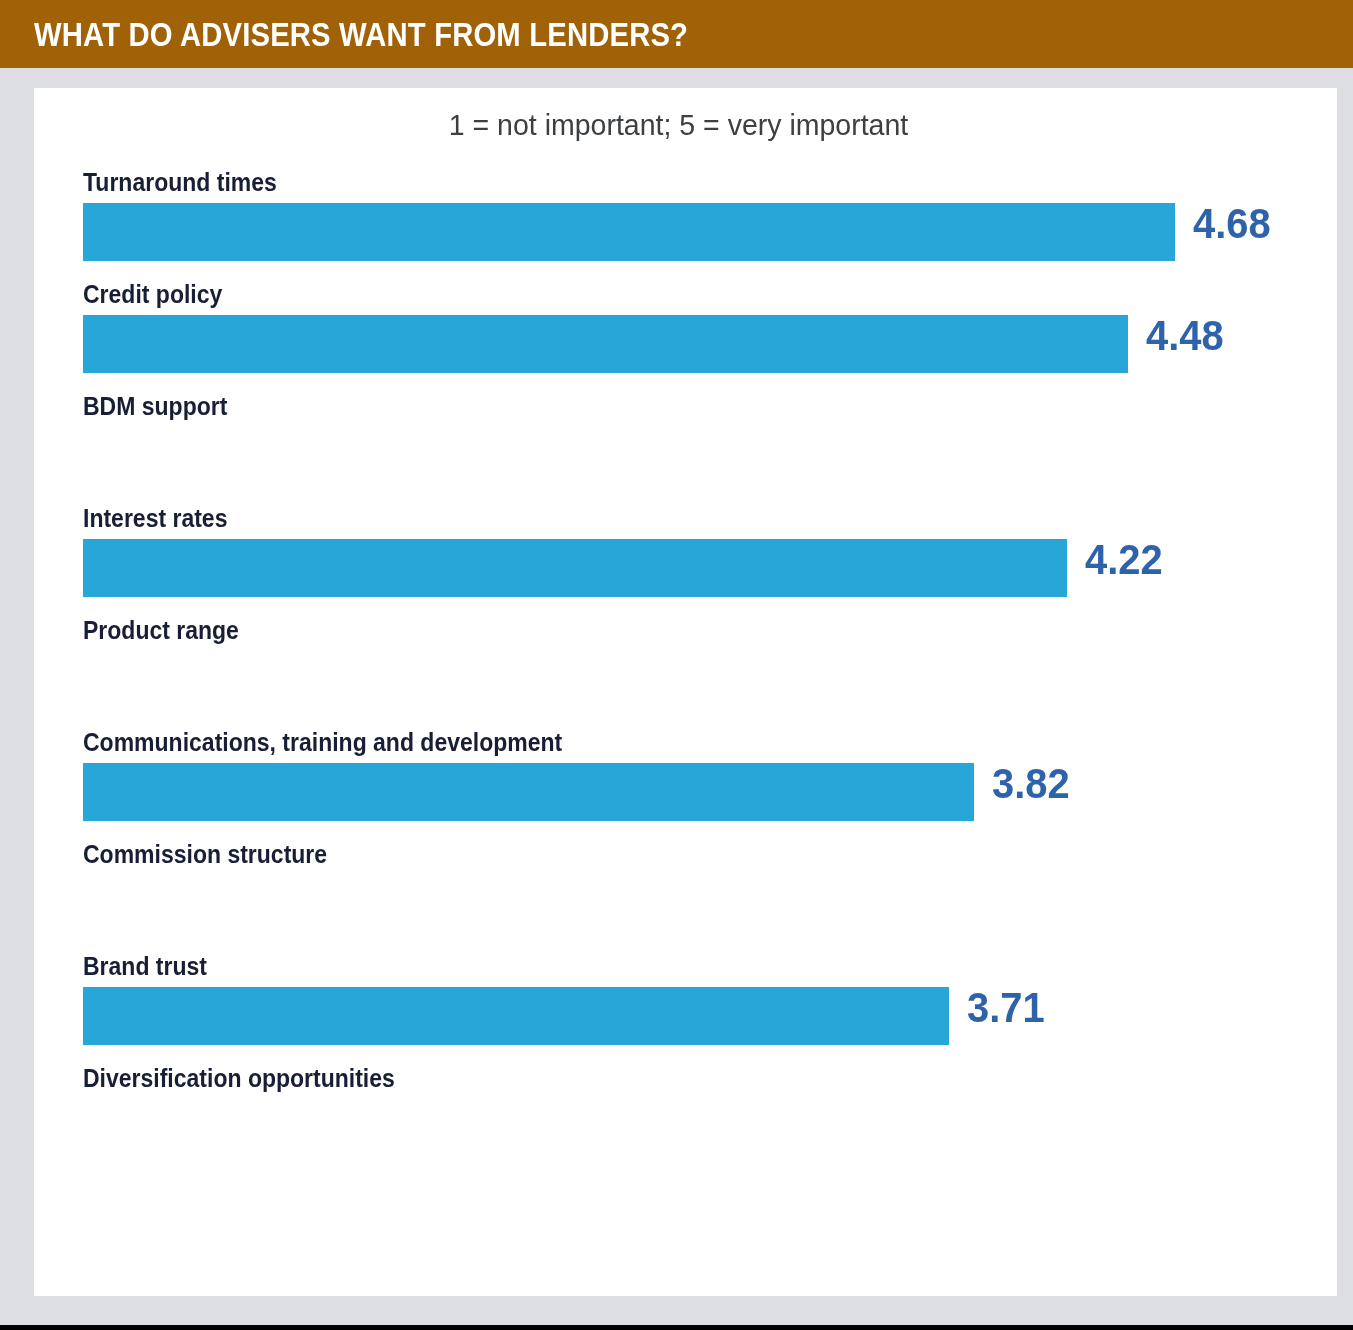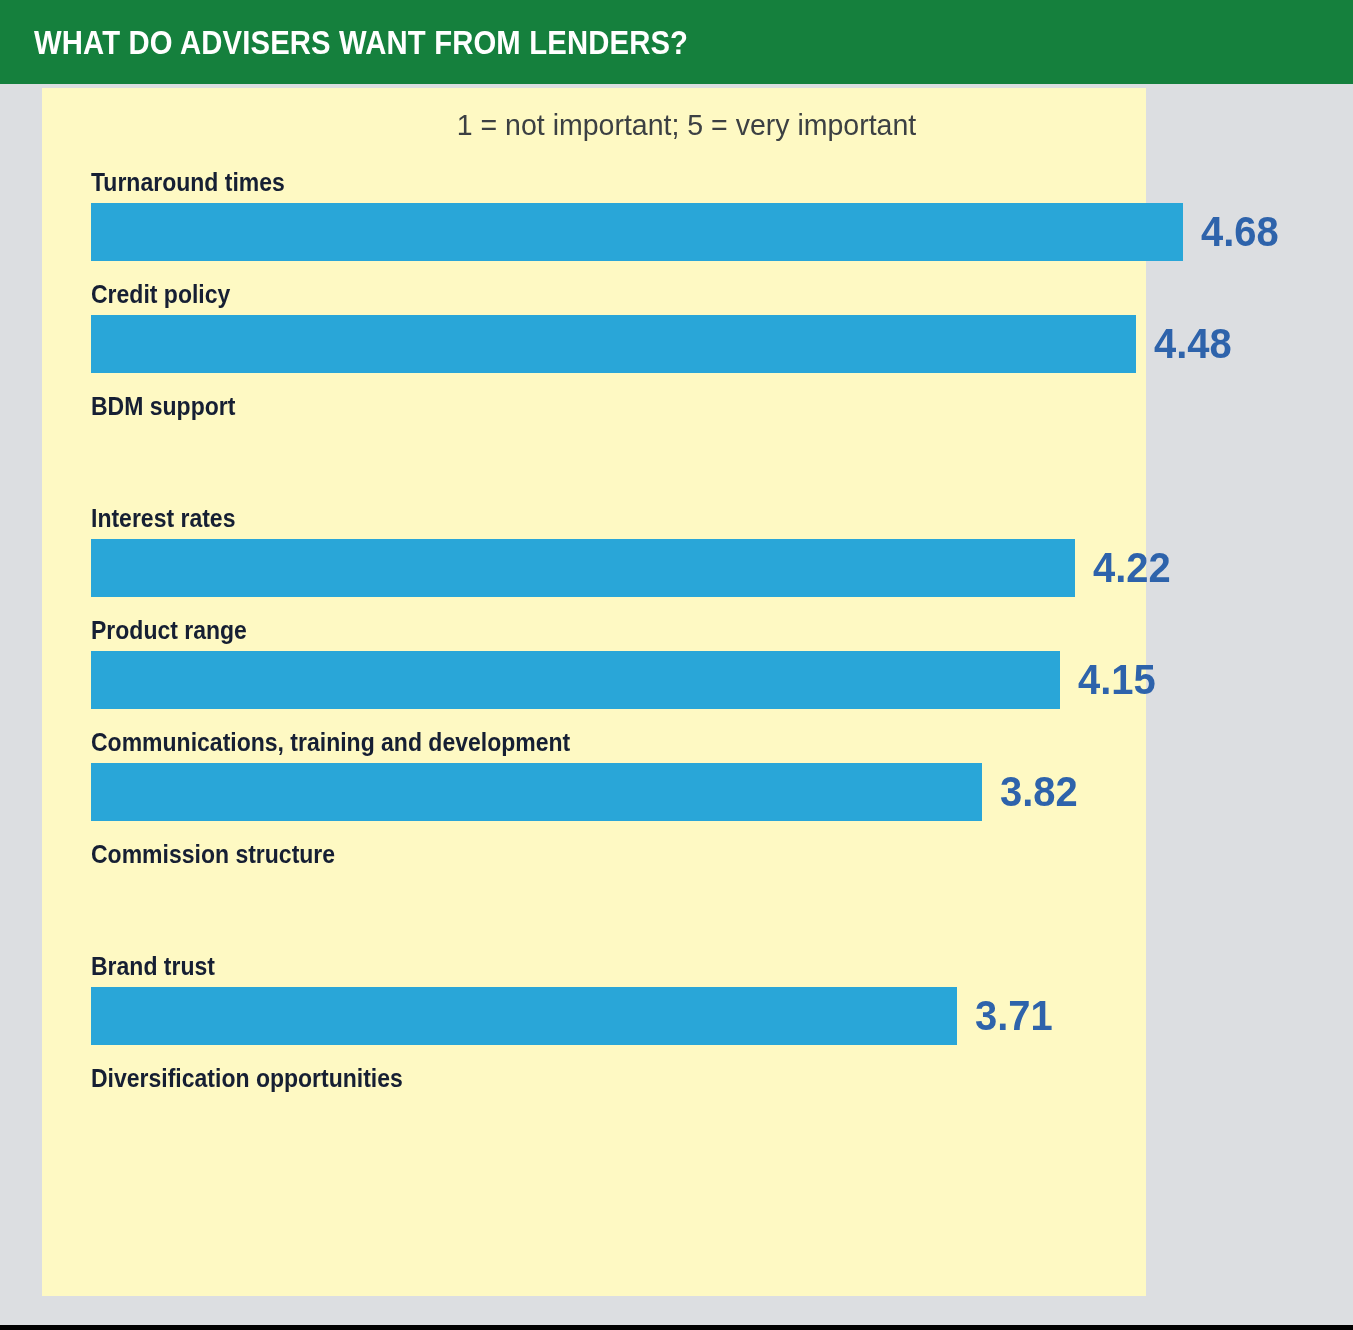--- a/index.html
+++ b/index.html
@@ -22,22 +22,22 @@
     box-sizing: border-box;
     overflow: hidden;
   }
 
   
   .title-bar {
     position: absolute;
     left: 0;
     top: 0;
     width: 1353px;
-    height: 84px;
-    background: #15803d;
+    height: 68px;
+    background: #a16207;
   }
   .title-text {
     position: absolute;
     left: 34px;
     top: 50%;
     transform: translateY(-50%) scaleX(0.86);
     transform-origin: left center;
     color: #ffffff;
     font-family: "Liberation Sans Narrow", "Liberation Sans", sans-serif;
     font-weight: bold;
@@ -52,25 +52,25 @@
     left: 0;
     bottom: 0;
     width: 1353px;
     height: 5px;
     background: #000000;
   }
 
   
   .card {
     position: absolute;
-    left: 42px;
+    left: 34px;
     top: 88px;
-    width: 1104px;
+    width: 1303px;
     height: 1208px;
-    background: #fef9c3;
+    background: #ffffff;
     box-sizing: border-box;
   }
 
   .subtitle {
     position: absolute;
     left: 0;
     top: 20px;
     width: 1289px;
     text-align: center;
     color: #3c4043;
@@ -106,21 +106,21 @@
     line-height: 28px;
   }
 
   .bar-line {
     position: absolute;
     left: 0;
     top: 35px;
     height: 58px;
     width: 100%;
     display: flex;
-    align-items: center;
+    align-items: flex-start;
   }
 
   .bar {
     height: 58px;
     background: #29a6d8;
     flex: 0 0 auto;
   }
 
   .bar-value {
     margin-left: 18px;
@@ -172,24 +172,20 @@
       <div class="row">
         <div class="row-label">Interest rates</div>
         <div class="bar-line">
           <div class="bar" style="width: 984px;"></div>
           <div class="bar-value">4.22</div>
         </div>
       </div>
 
       <div class="row">
         <div class="row-label">Product range</div>
-        <div class="bar-line">
-          <div class="bar" style="width: 969px;"></div>
-          <div class="bar-value">4.15</div>
-        </div>
       </div>
 
       <div class="row">
         <div class="row-label">Communications, training and development</div>
         <div class="bar-line">
           <div class="bar" style="width: 891px;"></div>
           <div class="bar-value">3.82</div>
         </div>
       </div>
 

